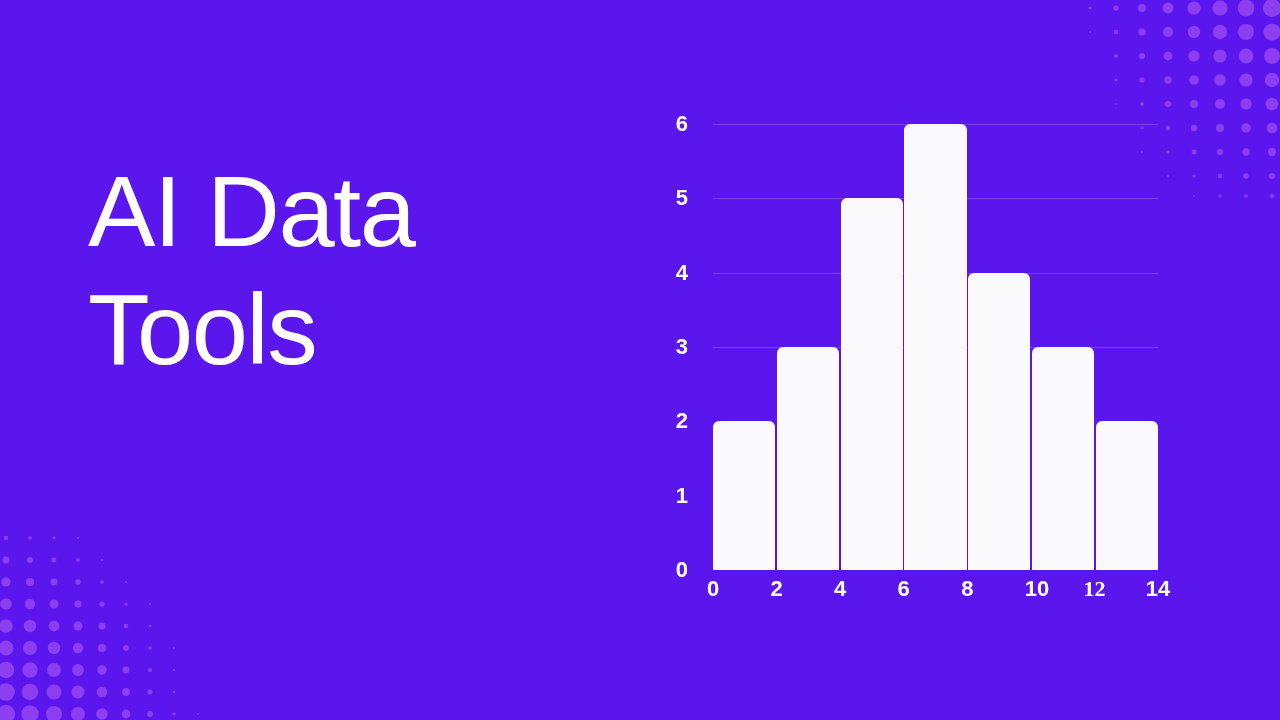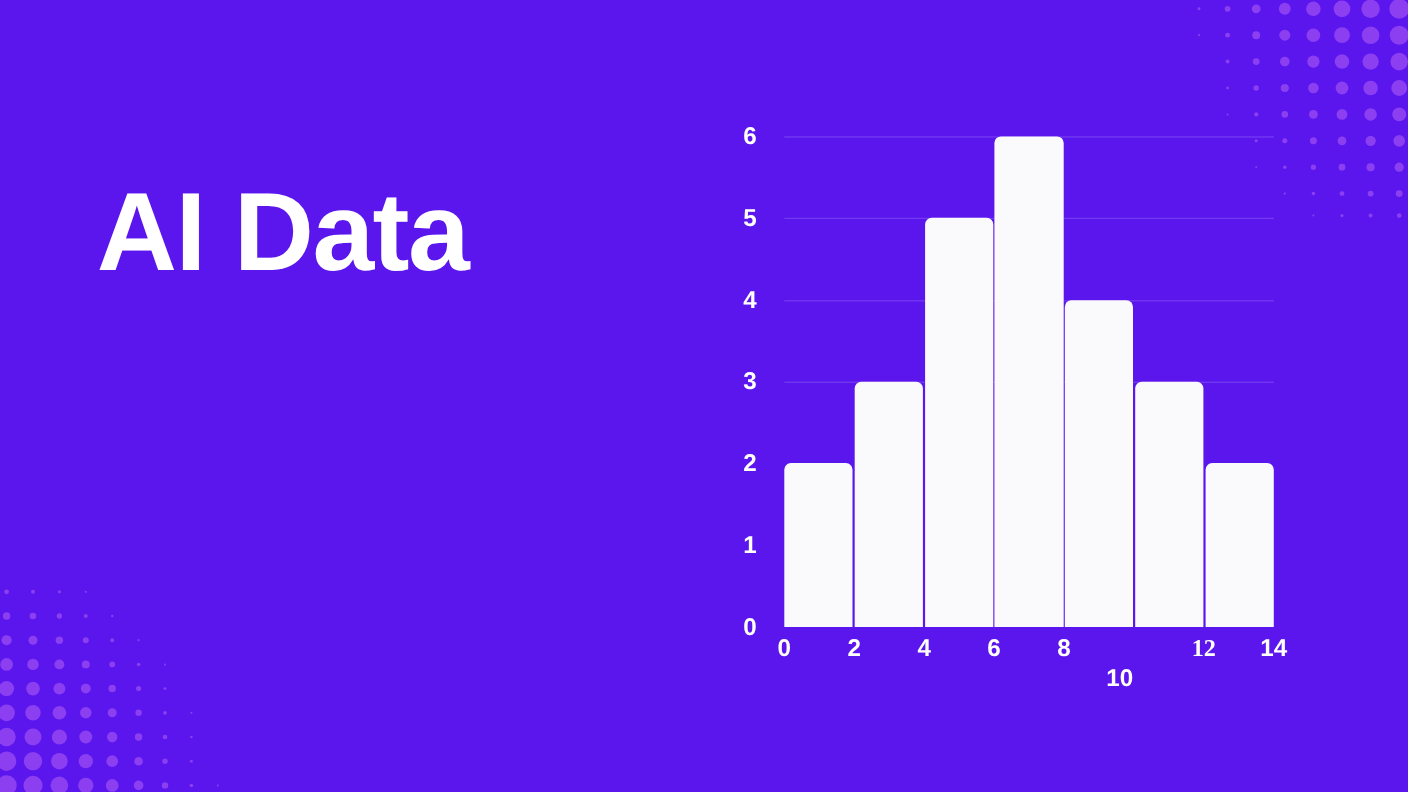--- a/index.html
+++ b/index.html
@@ -35,21 +35,21 @@
   #headline {
     position:absolute;
     left:88px;
     top:152px;
     width:540px;
   }
   #headline .line {
     display:block;
     color:#FFFFFF;
     font-size:101px;
-    font-weight:bold;
+    font-weight:normal;
     line-height:118px;
     letter-spacing:-1.5px;
     white-space:nowrap;
   }
 
   
   #chart {
     position:absolute;
     left:660px;
     top:100px;
@@ -257,20 +257,21 @@
         <circle cx="126" cy="184" r="4.4"></circle>
         <circle cx="150" cy="184" r="2.9"></circle>
         <circle cx="174" cy="184" r="1.6"></circle>
         <circle cx="198" cy="184" r="0.9"></circle>
     </g>
   </svg>
 </div>
 
 <div id="headline">
   <span class="line">AI Data</span>
+  <span class="line">Tools</span>
 </div>
 
 <div id="chart">
 
   <div class="y-labels">
       <span class="y-label" style="top: 446px;">0</span>
       <span class="y-label" style="top: 371.667px;">1</span>
       <span class="y-label" style="top: 297.333px;">2</span>
       <span class="y-label" style="top: 223px;">3</span>
       <span class="y-label" style="top: 148.667px;">4</span>
@@ -295,17 +296,17 @@
         <div class="bar" style="height: 148.667px;"></div>
       </div>
   </div>
 
   <div class="x-labels">
       <span class="x-label" style="left: 0px;">0</span>
       <span class="x-label" style="left: 63.5714px;">2</span>
       <span class="x-label" style="left: 127.143px;">4</span>
       <span class="x-label" style="left: 190.714px;">6</span>
       <span class="x-label" style="left: 254.286px;">8</span>
-      <span class="x-label" style="left: 305px; margin-top: 28px;">10</span>
+      <span class="x-label" style="left: 324px;">10</span>
       <span class="x-label" style="left: 381.429px; font-family: Liberation Serif, serif;">12</span>
       <span class="x-label" style="left: 445px; text-align: center;">14</span>
     </div>
 </div>
 
 </body></html>

